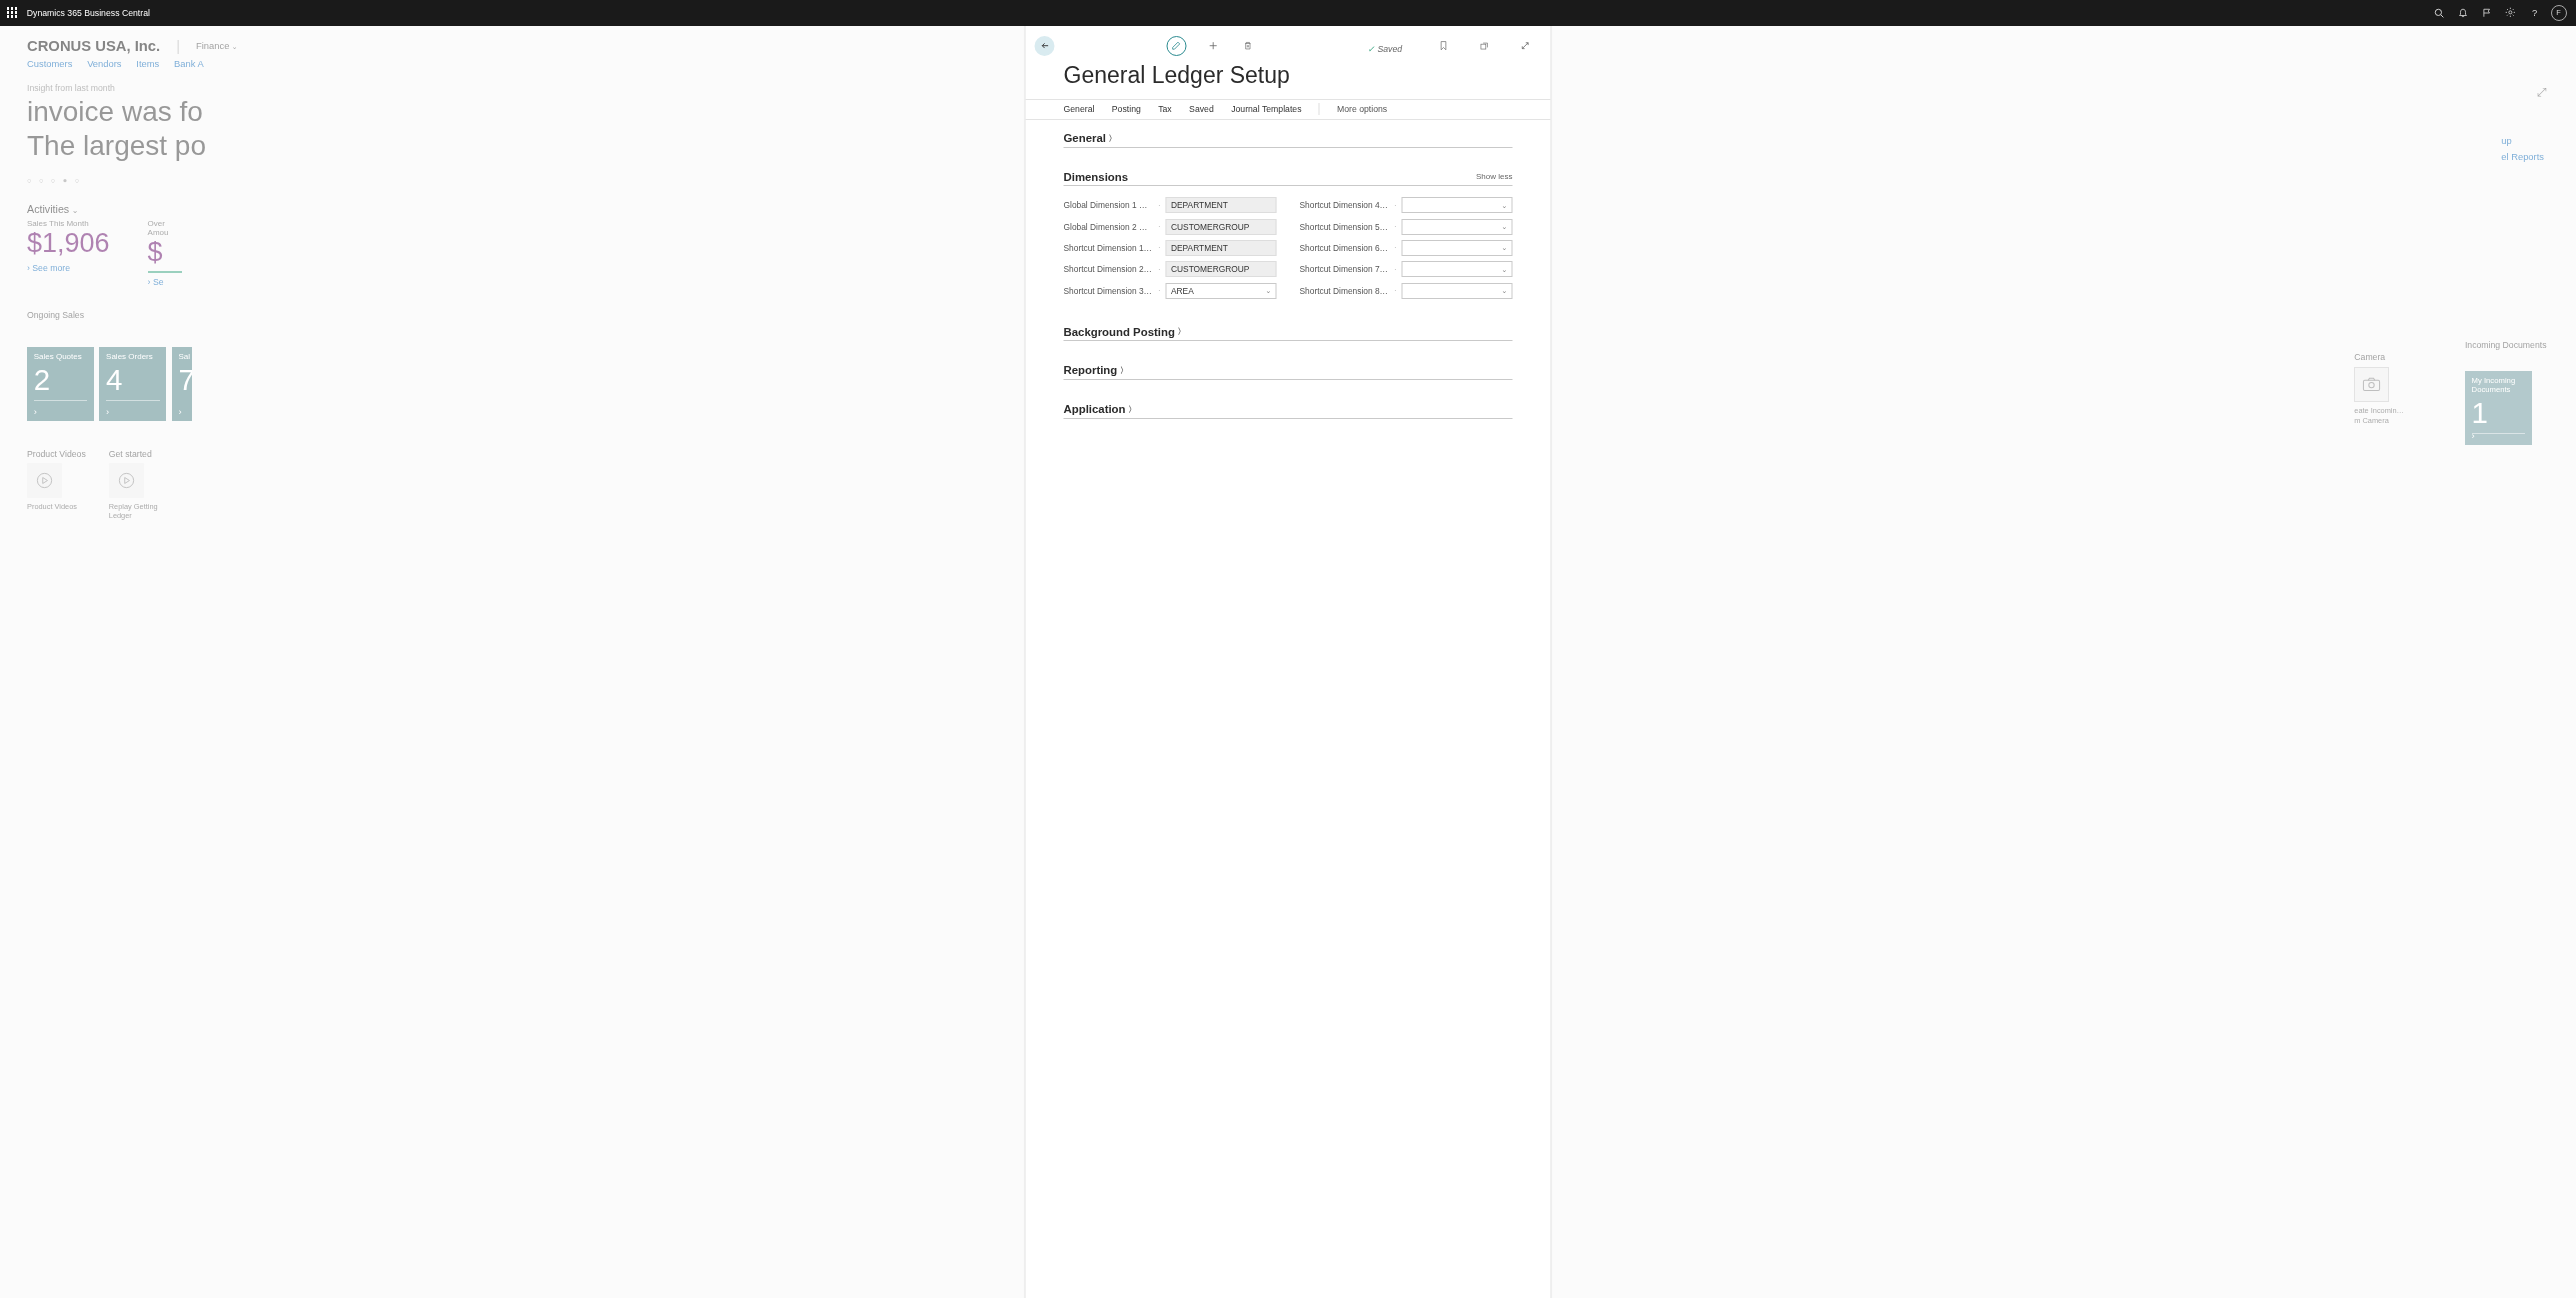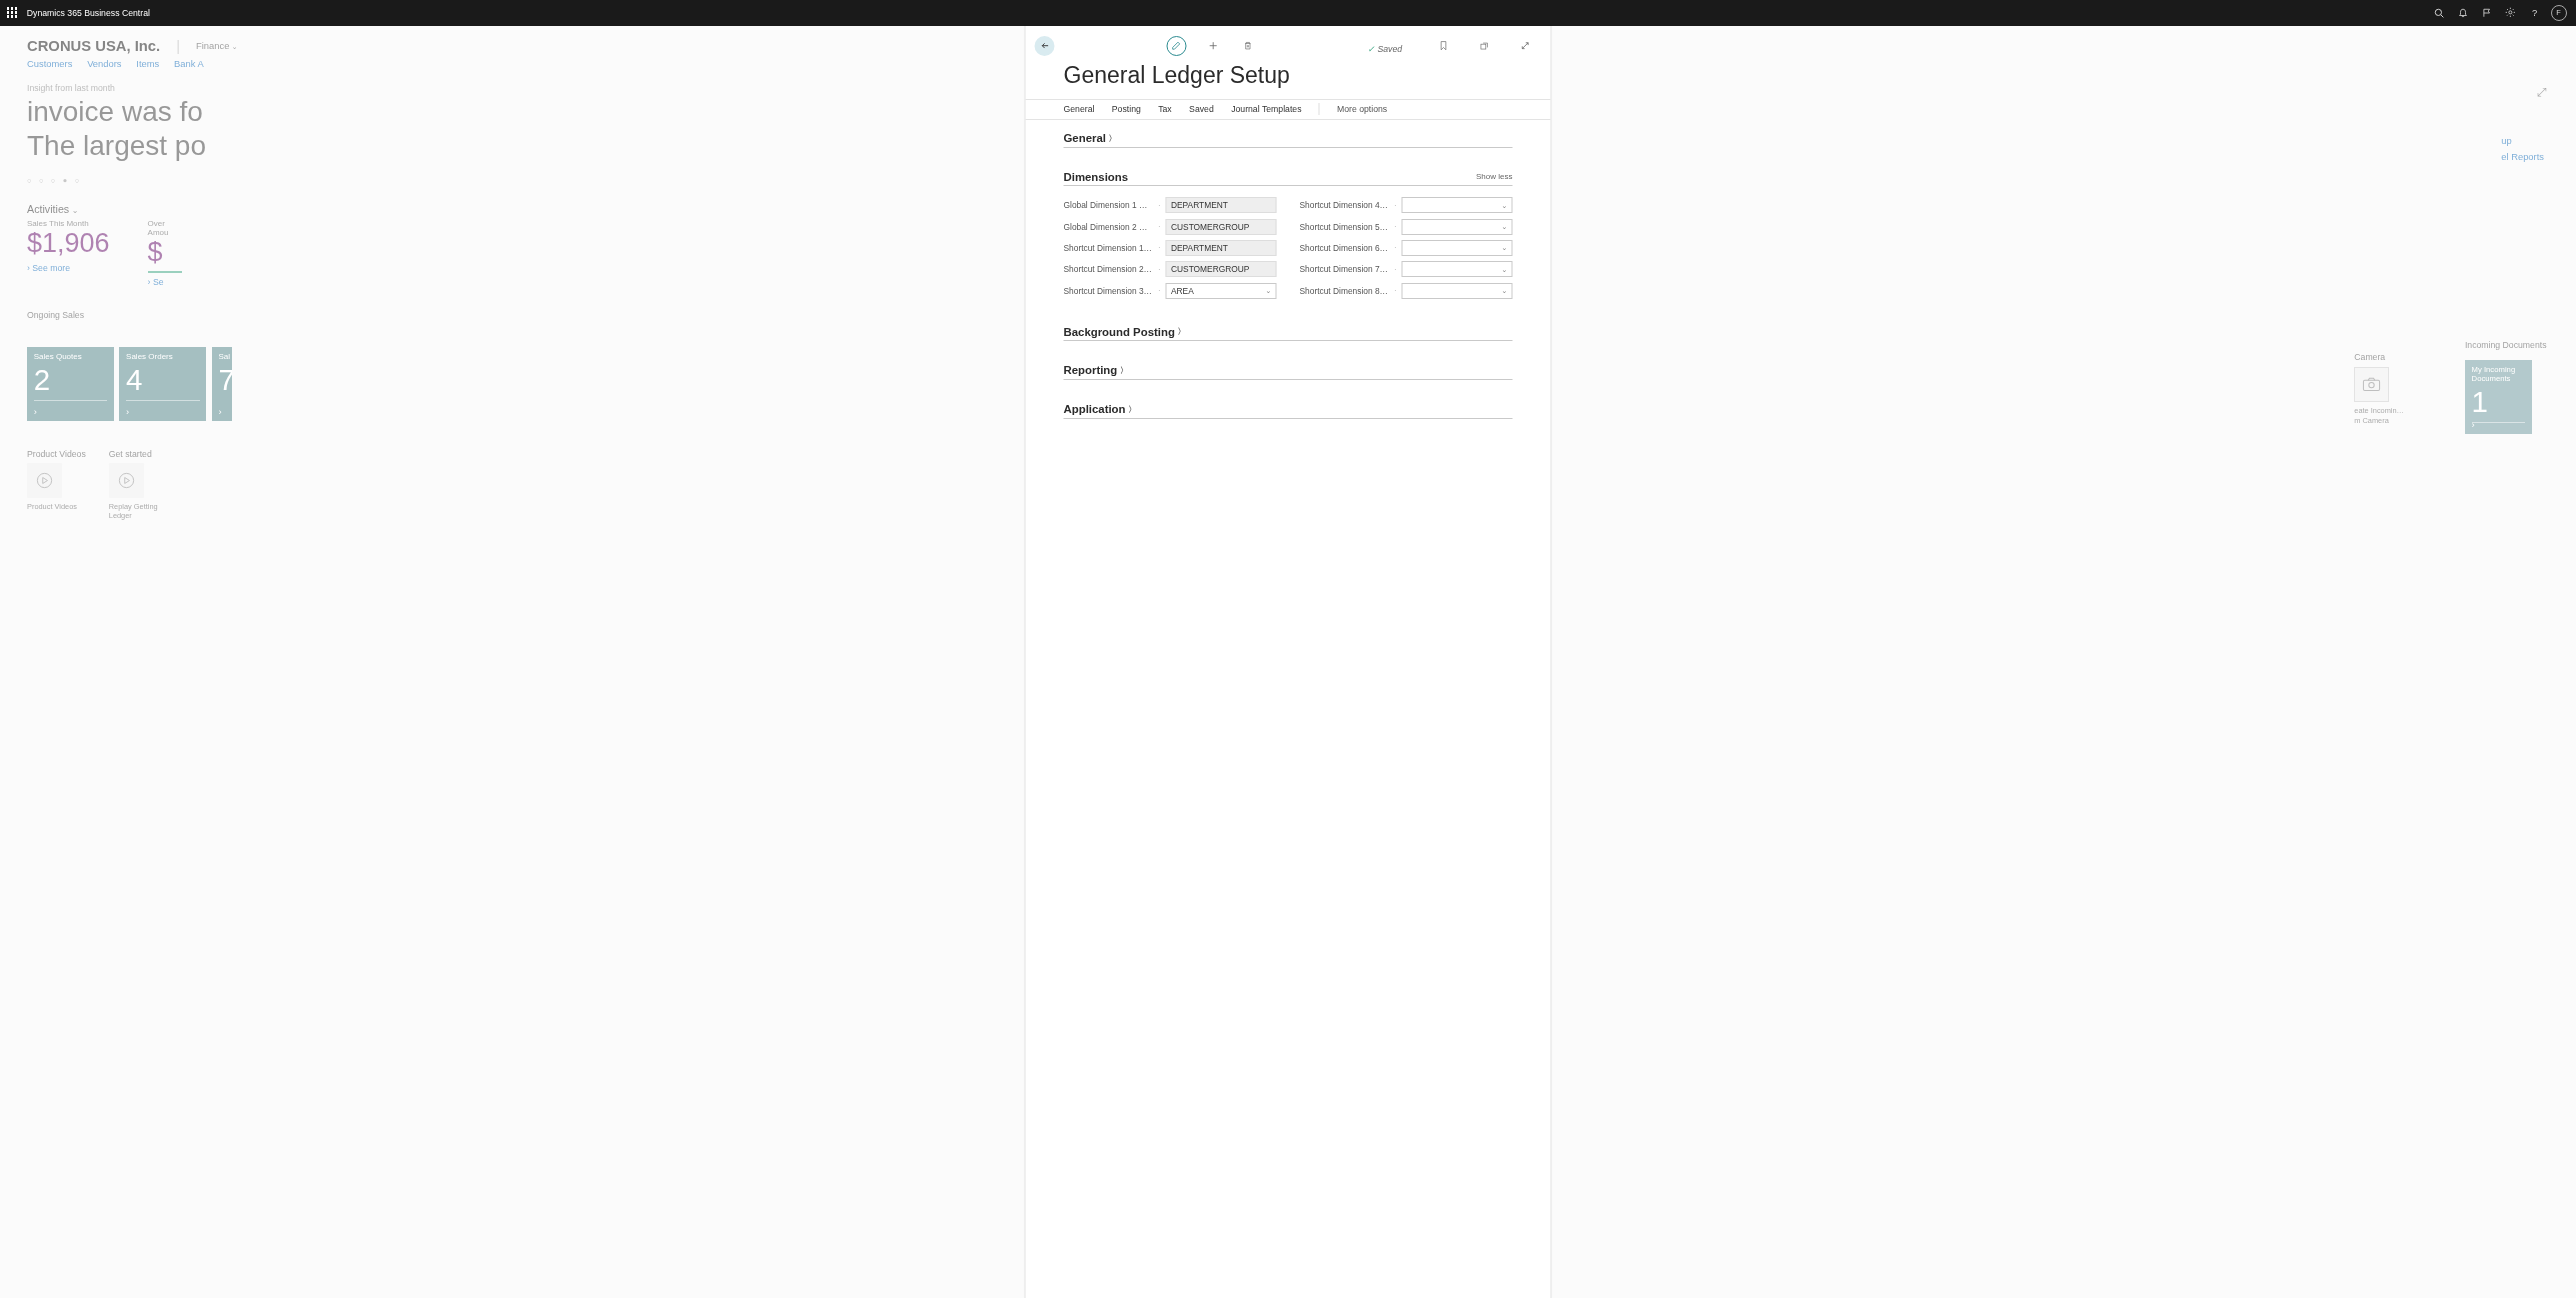--- a/index.html
+++ b/index.html
@@ -51,21 +51,21 @@
   .ws-section-title { font-size:10.7px; color:#333; margin-top:17.4px; display:flex; align-items:center; gap:2.7px;}
   .ws-section-title .chev::after{content:"⌄"; font-size:8px; color:#666;}
   .ws-kpi-row { display:flex; gap:38px; margin-top:4px; }
   .ws-kpi-label { font-size:8px; color:#666; }
   .ws-kpi-value { font-size:27px; font-weight:300; color:#701a75; }
   .ws-seemore { color:#0f6cbd; font-size:8.7px; margin-top:4px; }
   .ws-seemore::before { content:"› "; }
   .ws-tiles-row { display:flex; gap:5.4px; margin-top:27px; }
   .ws-tile-group-label { font-size:8.7px; color:#555; margin-bottom:4px; }
   .ws-tile {
-    width:87px; height:74px; background:#5a8b8f; color:#fff;
+    width:67px; height:74px; background:#5a8b8f; color:#fff;
     padding:5.4px 6.7px; position:relative; font-size:8px;
   }
   .ws-tile .num { font-size:29.5px; font-weight:300; line-height:1; margin-top:4px; }
   .ws-tile .arrow { position:absolute; bottom:4px; left:6.7px; font-size:9.4px; }
   .ws-tile.light { background:#749ea2; }
   .ws-right-col { position:absolute; right:32px; top:47px; font-size:9.4px; color:#0f6cbd; line-height:1.8;}
   .ws-bottom-row { margin-top:23px; display:flex; gap:23px; }
   .ws-play-tile {
     width:35px; height:35px; background:#eee; border-radius:1.3px;
     display:flex; align-items:center; justify-content:center; color:#888; font-size:14.8px;
@@ -282,21 +282,21 @@
           <circle cx="14" cy="12" r="4"></circle>
           <path d="M9 5 l2 -3 h6 l2 3"></path>
         </svg>
     </div>
     <div class="ws-small" style="white-space:pre-line">eate Incomin…
 m Camera</div>
   </div>
 
   <div style="position:absolute; right:29.5px; top:314px;">
     <div class="ws-incoming">Incoming Documents</div>
-    <div class="ws-tile light" style="margin-top:10px;width:67px;">
+    <div class="ws-tile light" style="margin-top:21px;width:67px;">
       <div style="white-space:pre-line;font-size:7.7px;">My Incoming
 Documents</div>
       <div class="num">1</div>
       <div style="height:0.7px;background:rgba(255,255,255,.5);margin-top:5.4px;"></div>
       <div class="arrow">›</div>
     </div>
   </div>
 
   <div class="ws-bottom-row" style="margin-top:28px;">
     <div>

